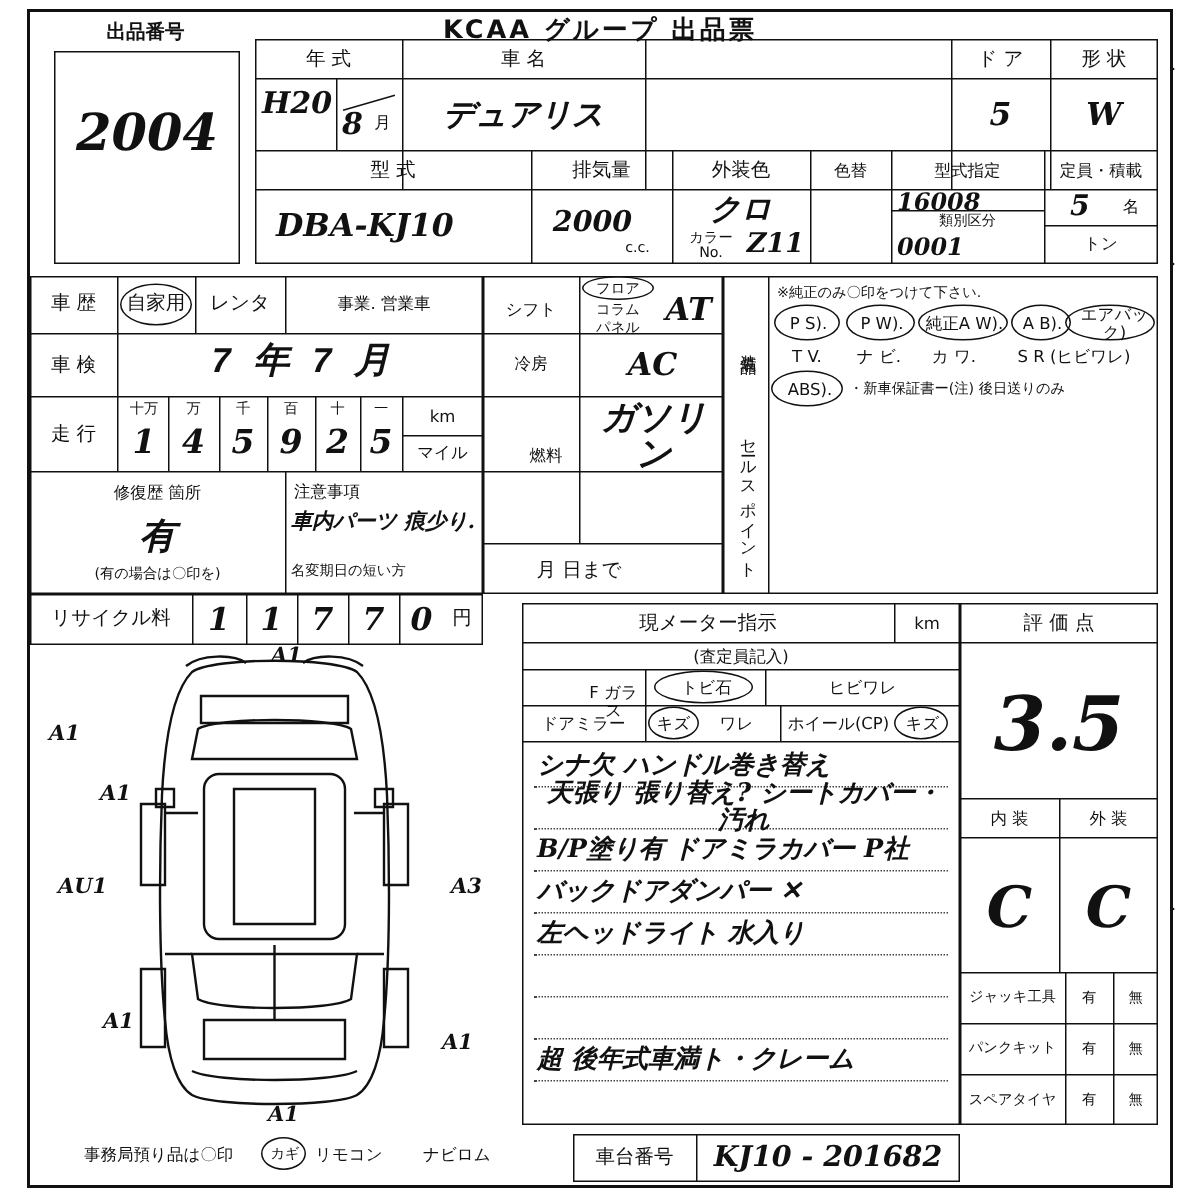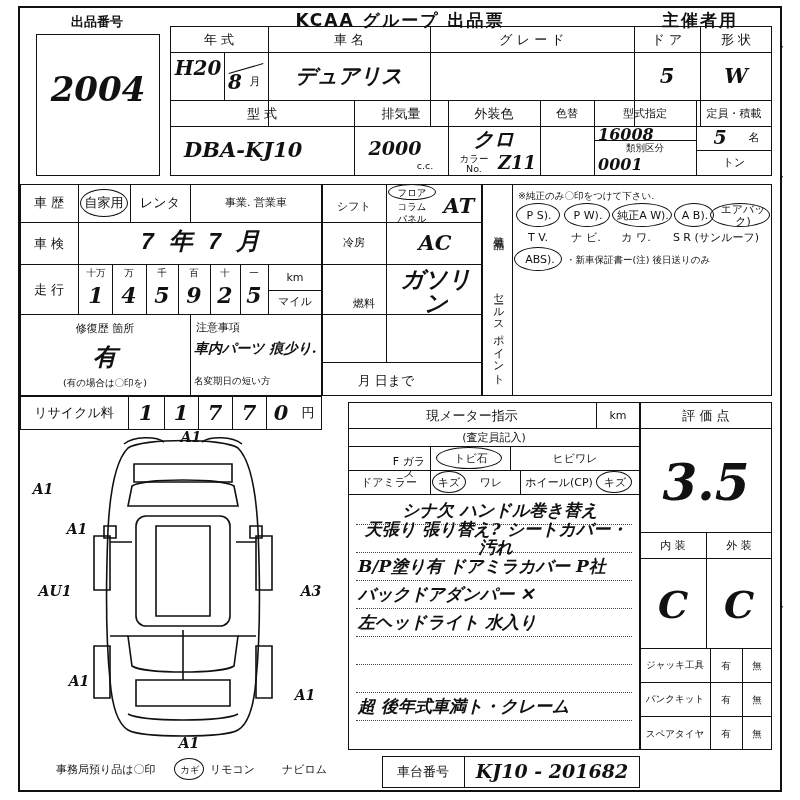--- a/index.html
+++ b/index.html
@@ -23,42 +23,40 @@
 </style>
 </head>
 <body>
 
 <div id="sheet">
 
   <div class="bx" style="left:18px;top:6px;width:764px;height:786px;border-width:2px;"></div>
 
   <div class="lbl pr ctr" style="left:36px;top:10px;width:122px;height:24px;font-weight:700;">出品番号</div>
   <div class="lbl title ctr" style="left:250px;top:8px;width:300px;height:26px;">KCAA グループ 出品票</div>
-  <div class="lbl title ctr" style="left:625px;top:8px;width:150px;height:26px;">主催者用</div>
 
   <div class="bx" style="left:36px;top:34px;width:124px;height:142px;"></div>
   <div class="lbl hw ctr" style="left:36px;top:60px;width:124px;height:60px;font-size:34px;">2004</div>
 
   <div class="bx" style="left:170px;top:26px;width:602px;height:150px;"></div>
 
   <div class="hl" style="left:170px;top:52px;width:602px;"></div>
 
   <div class="hl" style="left:170px;top:100px;width:602px;"></div>
   <div class="hl" style="left:170px;top:126px;width:602px;"></div>
 
   <div class="vl" style="left:268px;top:26px;height:100px;"></div>
   <div class="vl" style="left:430px;top:26px;height:100px;"></div>
   <div class="vl" style="left:634px;top:26px;height:100px;"></div>
   <div class="vl" style="left:700px;top:26px;height:100px;"></div>
 
   <div class="vl" style="left:224px;top:52px;height:48px;"></div>
 
   <div class="lbl pr ctr" style="left:170px;top:27px;width:98px;height:25px;">年 式</div>
   <div class="lbl pr ctr" style="left:268px;top:27px;width:162px;height:25px;">車 名</div>
-  <div class="lbl pr ctr" style="left:430px;top:27px;width:204px;height:25px;">グ レ ー ド</div>
   <div class="lbl pr ctr" style="left:634px;top:27px;width:66px;height:25px;">ド ア</div>
   <div class="lbl pr ctr" style="left:700px;top:27px;width:72px;height:25px;">形 状</div>
 
   <div class="lbl hw ctr" style="left:172px;top:54px;width:52px;height:28px;font-size:20px;">H20</div>
   <div class="lbl hw ctr" style="left:224px;top:68px;width:22px;height:28px;font-size:20px;">8</div>
   <div class="lbl pr-sm ctr" style="left:244px;top:70px;width:22px;height:24px;">月</div>
   <div class="hl" style="left:228px;top:68px;width:36px;transform:rotate(-16deg);"></div>
   <div class="lbl hw ctr" style="left:268px;top:58px;width:162px;height:36px;font-size:21px;">デュアリス</div>
   <div class="lbl hw ctr" style="left:634px;top:58px;width:66px;height:36px;font-size:21px;">5</div>
   <div class="lbl hw ctr" style="left:700px;top:58px;width:72px;height:36px;font-size:21px;">W</div>
@@ -175,21 +173,21 @@
   <div class="lbl pr-sm ctr" style="left:614px;top:206px;width:58px;height:20px;">純正A W).</div>
   <div class="ell" style="left:612px;top:203px;width:60px;height:24px;"></div>
   <div class="lbl pr-sm ctr" style="left:676px;top:206px;width:38px;height:20px;">A B).</div>
   <div class="ell" style="left:674px;top:203px;width:40px;height:24px;"></div>
   <div class="lbl pr-sm ctr" style="left:714px;top:206px;width:58px;height:20px;">エアバック)</div>
   <div class="ell" style="left:710px;top:203px;width:60px;height:24px;"></div>
 
   <div class="lbl pr-sm ctr" style="left:518px;top:228px;width:40px;height:20px;">T V.</div>
   <div class="lbl pr-sm ctr" style="left:562px;top:228px;width:48px;height:20px;">ナ ビ.</div>
   <div class="lbl pr-sm ctr" style="left:612px;top:228px;width:48px;height:20px;">カ ワ.</div>
-  <div class="lbl pr-sm ctr" style="left:662px;top:228px;width:108px;height:20px;">S R (サンルーフ)</div>
+  <div class="lbl pr-sm ctr" style="left:662px;top:228px;width:108px;height:20px;">S R (ヒビワレ)</div>
 
   <div class="lbl pr-sm ctr" style="left:518px;top:250px;width:44px;height:20px;">ABS).</div>
   <div class="ell" style="left:514px;top:247px;width:48px;height:24px;"></div>
   <div class="lbl pr-xs left" style="left:566px;top:250px;width:206px;height:20px;">・新車保証書ー(注)  後日送りのみ</div>
 
   <div class="bx" style="left:20px;top:396px;width:302px;height:34px;"></div>
   <div class="vl" style="left:128px;top:396px;height:34px;"></div>
   <div class="vl" style="left:164px;top:396px;height:34px;"></div>
   <div class="vl" style="left:198px;top:396px;height:34px;"></div>
   <div class="vl" style="left:232px;top:396px;height:34px;"></div>
@@ -232,21 +230,21 @@
 
   <div class="dots" style="left:356px;top:524px;width:276px;"></div>
   <div class="dots" style="left:356px;top:552px;width:276px;"></div>
   <div class="dots" style="left:356px;top:580px;width:276px;"></div>
   <div class="dots" style="left:356px;top:608px;width:276px;"></div>
   <div class="dots" style="left:356px;top:636px;width:276px;"></div>
   <div class="dots" style="left:356px;top:664px;width:276px;"></div>
   <div class="dots" style="left:356px;top:692px;width:276px;"></div>
   <div class="dots" style="left:356px;top:720px;width:276px;"></div>
 
-  <div class="lbl hw left" style="left:358px;top:498px;width:276px;height:26px;font-size:17px;margin-left:44px;">シナ欠  ハンドル巻き替え</div>
+  <div class="lbl hw left" style="left:358px;top:498px;width:276px;height:26px;font-size:17px;">シナ欠  ハンドル巻き替え</div>
   <div class="lbl hw left" style="left:358px;top:526px;width:276px;height:26px;font-size:17px;">天張り 張り替え?   シートカバー・汚れ</div>
   <div class="lbl hw left" style="left:358px;top:554px;width:276px;height:26px;font-size:17px;">B/P塗り有    ドアミラカバー  P社</div>
   <div class="lbl hw left" style="left:358px;top:582px;width:276px;height:26px;font-size:17px;">バックドアダンパー ✕</div>
   <div class="lbl hw left" style="left:358px;top:610px;width:276px;height:26px;font-size:17px;">左ヘッドライト 水入り</div>
   <div class="lbl hw left" style="left:358px;top:638px;width:276px;height:26px;font-size:17px;"></div>
   <div class="lbl hw left" style="left:358px;top:666px;width:276px;height:26px;font-size:17px;"></div>
   <div class="lbl hw left" style="left:358px;top:694px;width:276px;height:26px;font-size:17px;">超 後年式車満ト・クレーム</div>
 
   <div class="bx" style="left:382px;top:756px;width:258px;height:32px;"></div>
   <div class="vl" style="left:464px;top:756px;height:32px;"></div>

